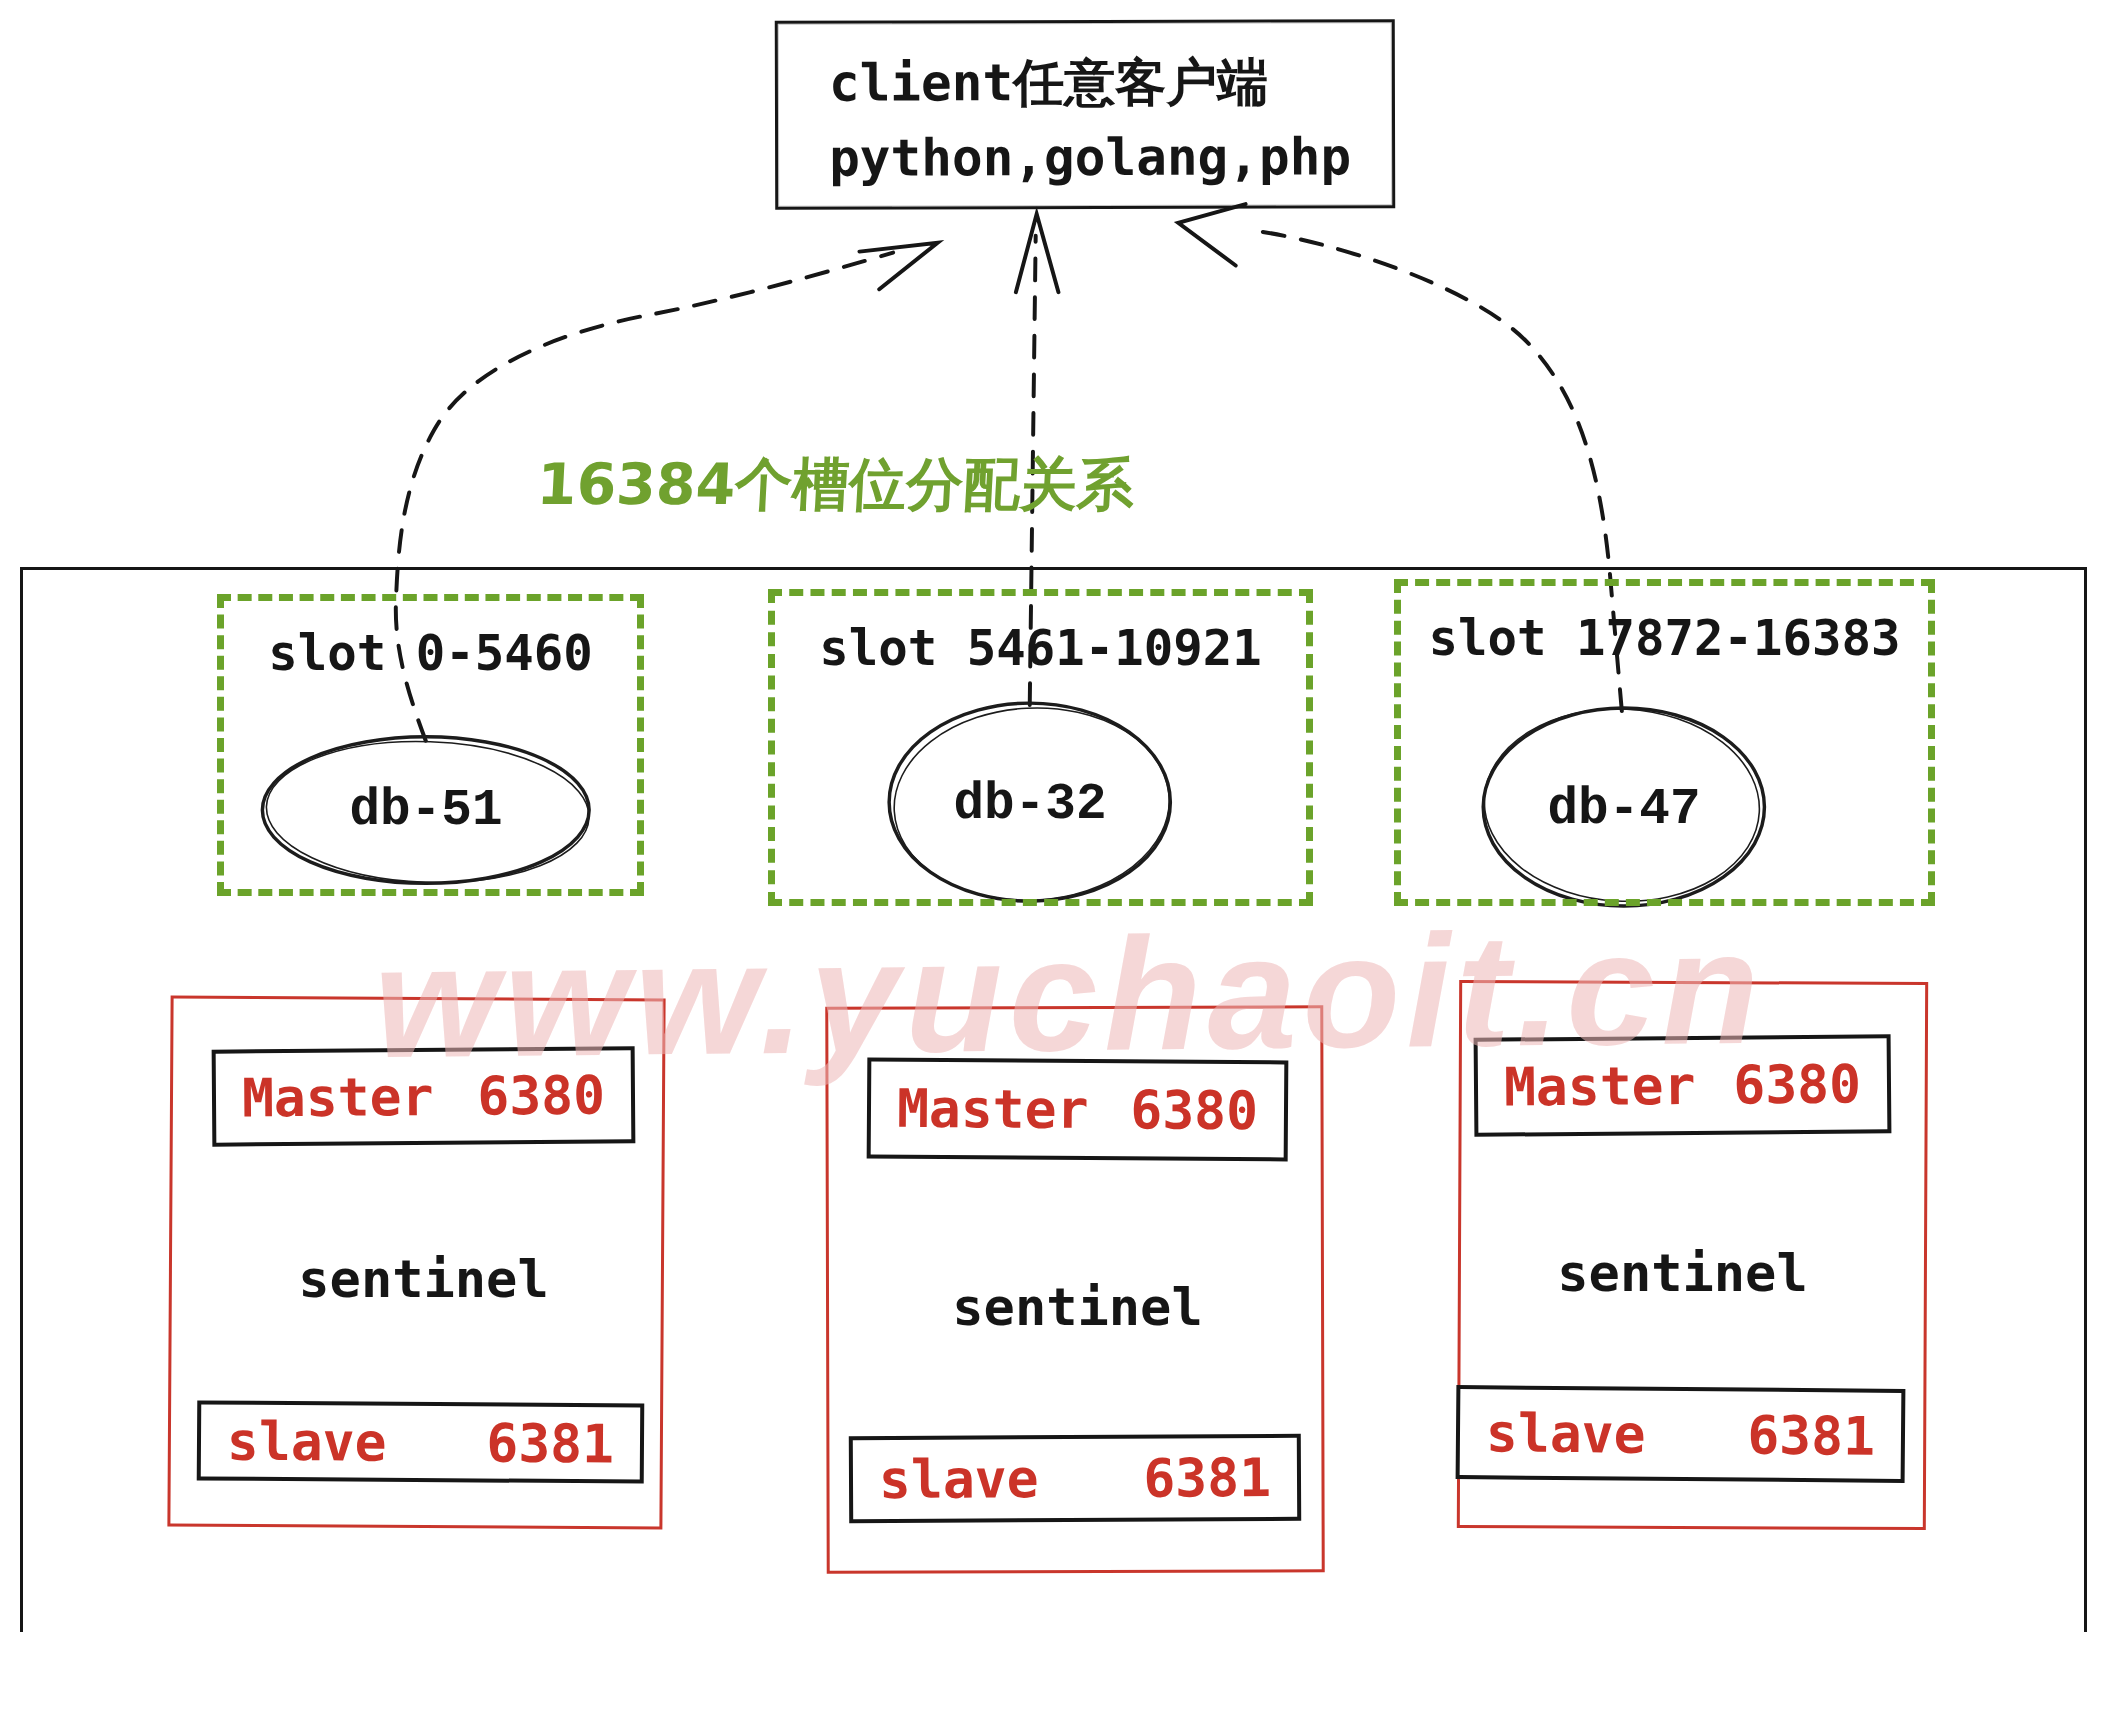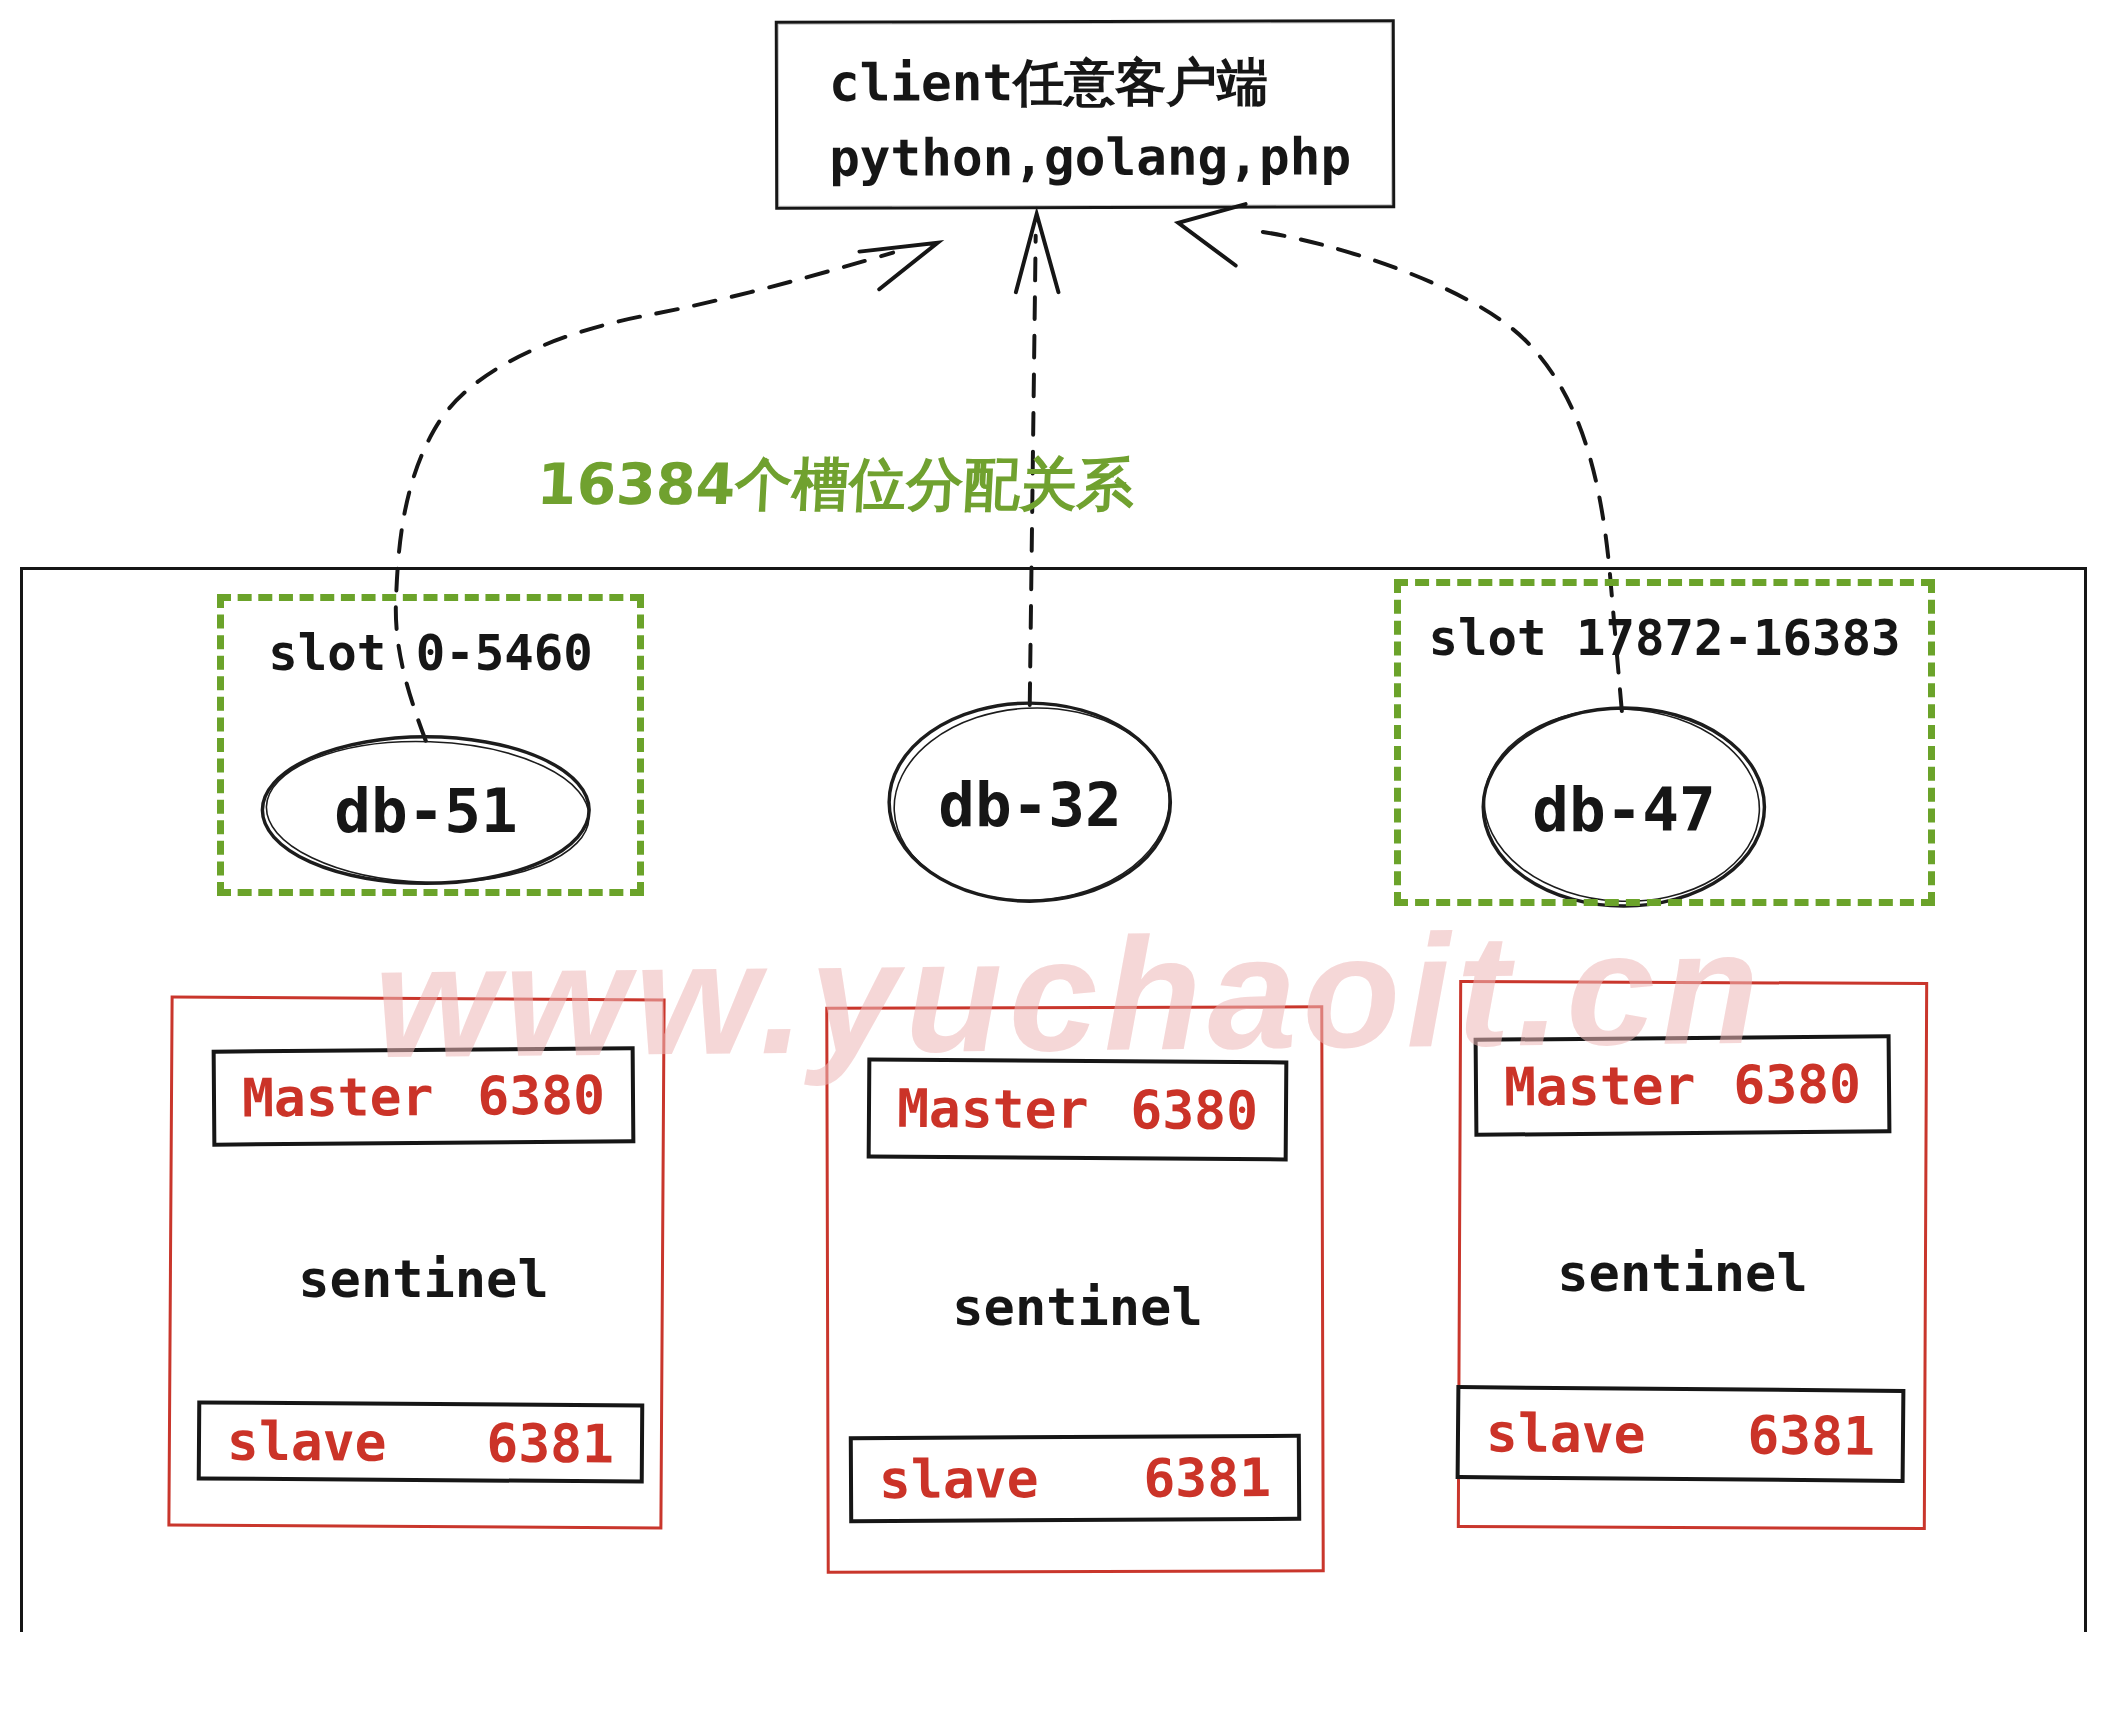--- a/index.html
+++ b/index.html
@@ -53,23 +53,24 @@
   }
   .slot-group .slot-label{
     display:inline-block;margin-top:24px;
     font-size:49px;font-weight:bold;color:var(--ink);
     white-space:nowrap;
   }
   .g1{left:217px;top:594px;width:427px;height:302px;}
   .g2{left:768px;top:589px;width:545px;height:317px;}
   .g3{left:1394px;top:579px;width:541px;height:327px;}
   .db-label{
-    font-size:61px;font-weight:bold;color:var(--ink);
+    font-size:51px;font-weight:bold;color:var(--ink);
     transform:translate(-50%,-50%);
     white-space:nowrap;
+    font-family:Liberation Mono, monospace;
   }
   
   .node-box{
     border:3px solid var(--red);
     background:transparent;
   }
   .r1{left:169px;top:997px;width:495px;height:531px;transform:rotate(0.35deg);}
   .r2{left:826px;top:1006px;width:498px;height:567px;transform:rotate(-0.15deg);}
   .r3{left:1458px;top:981px;width:469px;height:548px;transform:rotate(0.25deg);}
   .port-box{
@@ -146,20 +147,23 @@
     <div>python,golang,php</div>
   </div>
 
   <div class="abs slots-note txt-layer">16384个槽位分配关系</div>
 
   <div class="abs outer-box txt-layer"></div>
 
   <div class="abs slot-group g1 txt-layer">
     <span class="slot-label">slot 0-5460</span>
   </div>
+  <div class="abs slot-group g2 txt-layer">
+    <span class="slot-label">slot 5461-10921</span>
+  </div>
   <div class="abs slot-group g3 txt-layer">
     <span class="slot-label">slot 17872-16383</span>
   </div>
 
   <div class="abs db-label txt-layer" style="left:426px;top:810px;">db-51</div>
   <div class="abs db-label txt-layer" style="left:1030px;top:804px;">db-32</div>
   <div class="abs db-label txt-layer" style="left:1624px;top:809px;">db-47</div>
 
   <div class="abs node-box r1 txt-layer"></div>
   <div class="abs port-box m1 txt-layer">

